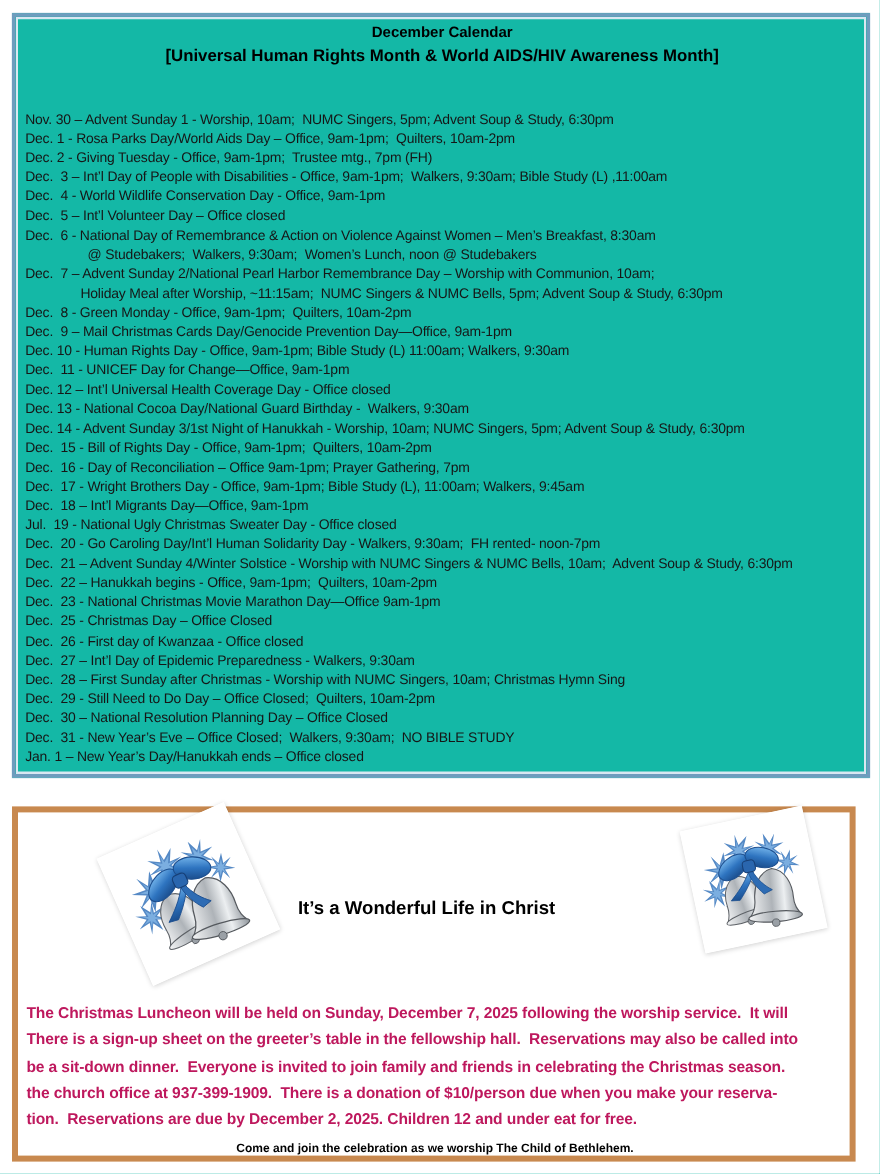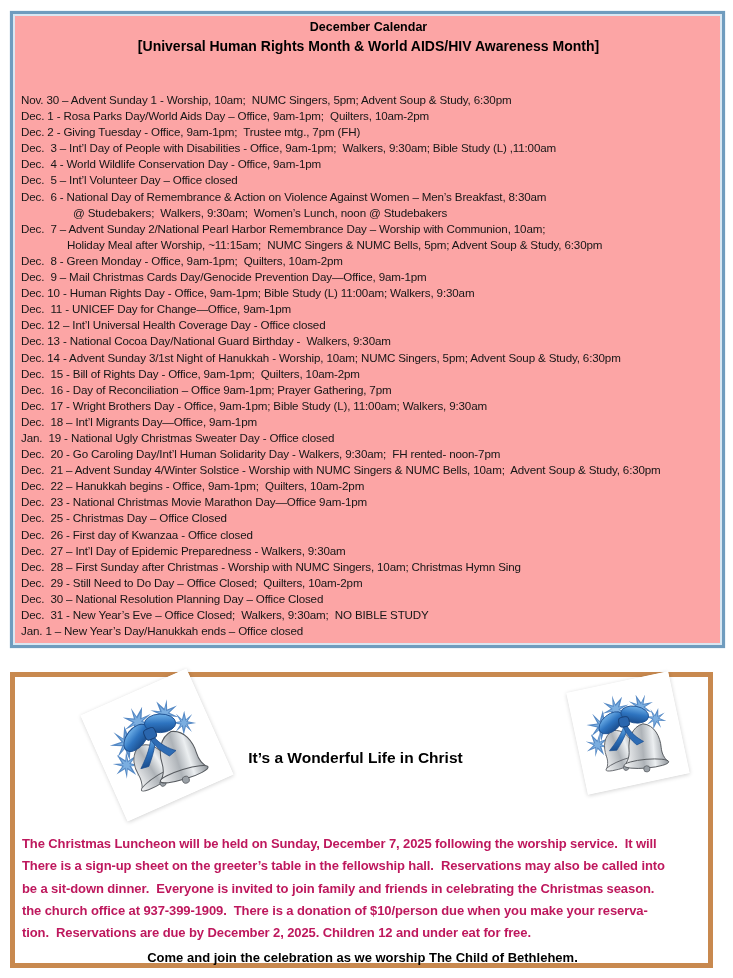--- a/index.html
+++ b/index.html
@@ -9,21 +9,21 @@
     overflow:hidden;
   }
   .page{position:relative;width:733px;height:978px;background:#fff;}
 
   
   .calendar-box{
     position:absolute;left:10px;top:11px;width:699px;
     border:3px solid #6f9cbe;
     box-shadow:inset 0 0 0 2px #d9e7f2, 0 0 1px #9cbcd4;
     padding:5px 4px 6px 6px;
-    background:#fca5a5;
+    background:#14b8a6;
     overflow:hidden;
   }
   .cal-title{
     text-align:center;font-weight:bold;font-size:12.5px;line-height:16px;
     color:#000;white-space:pre;
   }
   .cal-subtitle{
     text-align:center;font-weight:bold;font-size:14px;line-height:19px;
     margin-top:2px;margin-bottom:36px;color:#000;white-space:pre;
   }
@@ -51,21 +51,21 @@
     font-weight:bold;font-size:15.5px;color:#000;white-space:pre;
   }
   .ann-paragraph{
     position:absolute;top:156px;left:7px;right:5px;
   }
   .par-line{
     font-size:13px;font-weight:bold;line-height:22.3px;letter-spacing:-0.1px;
     white-space:pre;color:#be185d;overflow:hidden;
   }
   .closing-line{
-    margin-top:3px;text-align:center;font-size:13px;font-weight:bold;
+    margin-top:3px;text-align:center;font-size:10px;font-weight:bold;
     line-height:22px;color:#000;white-space:pre;
   }
 </style>
 </head>
 <body>
 
 <div class="page">
 
   <div class="calendar-box">
     <div class="cal-title">December Calendar</div>
@@ -83,23 +83,23 @@
         <div class="event-line" style="padding-left: 46px;">Holiday Meal after Worship, ~11:15am;  NUMC Singers &amp; NUMC Bells, 5pm; Advent Soup &amp; Study, 6:30pm</div>
         <div class="event-line">Dec.  8 - Green Monday - Office, 9am-1pm;  Quilters, 10am-2pm</div>
         <div class="event-line">Dec.  9 – Mail Christmas Cards Day/Genocide Prevention Day—Office, 9am-1pm</div>
         <div class="event-line">Dec. 10 - Human Rights Day - Office, 9am-1pm; Bible Study (L) 11:00am; Walkers, 9:30am</div>
         <div class="event-line">Dec.  11 - UNICEF Day for Change—Office, 9am-1pm</div>
         <div class="event-line">Dec. 12 – Int’l Universal Health Coverage Day - Office closed</div>
         <div class="event-line">Dec. 13 - National Cocoa Day/National Guard Birthday -  Walkers, 9:30am</div>
         <div class="event-line">Dec. 14 - Advent Sunday 3/1st Night of Hanukkah - Worship, 10am; NUMC Singers, 5pm; Advent Soup &amp; Study, 6:30pm</div>
         <div class="event-line">Dec.  15 - Bill of Rights Day - Office, 9am-1pm;  Quilters, 10am-2pm</div>
         <div class="event-line">Dec.  16 - Day of Reconciliation – Office 9am-1pm; Prayer Gathering, 7pm</div>
-        <div class="event-line">Dec.  17 - Wright Brothers Day - Office, 9am-1pm; Bible Study (L), 11:00am; Walkers, 9:30am</div>
+        <div class="event-line">Dec.  17 - Wright Brothers Day - Office, 9am-1pm; Bible Study (L), 11:00am; Walkers, 9:45am</div>
         <div class="event-line">Dec.  18 – Int’l Migrants Day—Office, 9am-1pm</div>
-        <div class="event-line">Jan.  19 - National Ugly Christmas Sweater Day - Office closed</div>
+        <div class="event-line">Jul.  19 - National Ugly Christmas Sweater Day - Office closed</div>
         <div class="event-line">Dec.  20 - Go Caroling Day/Int’l Human Solidarity Day - Walkers, 9:30am;  FH rented- noon-7pm</div>
         <div class="event-line">Dec.  21 – Advent Sunday 4/Winter Solstice - Worship with NUMC Singers &amp; NUMC Bells, 10am;  Advent Soup &amp; Study, 6:30pm</div>
         <div class="event-line">Dec.  22 – Hanukkah begins - Office, 9am-1pm;  Quilters, 10am-2pm</div>
         <div class="event-line">Dec.  23 - National Christmas Movie Marathon Day—Office 9am-1pm</div>
         <div class="event-line">Dec.  25 - Christmas Day – Office Closed</div>
         <div class="event-line">Dec.  26 - First day of Kwanzaa - Office closed</div>
         <div class="event-line">Dec.  27 – Int’l Day of Epidemic Preparedness - Walkers, 9:30am</div>
         <div class="event-line">Dec.  28 – First Sunday after Christmas - Worship with NUMC Singers, 10am; Christmas Hymn Sing</div>
         <div class="event-line">Dec.  29 - Still Need to Do Day – Office Closed;  Quilters, 10am-2pm</div>
         <div class="event-line">Dec.  30 – National Resolution Planning Day – Office Closed</div>

